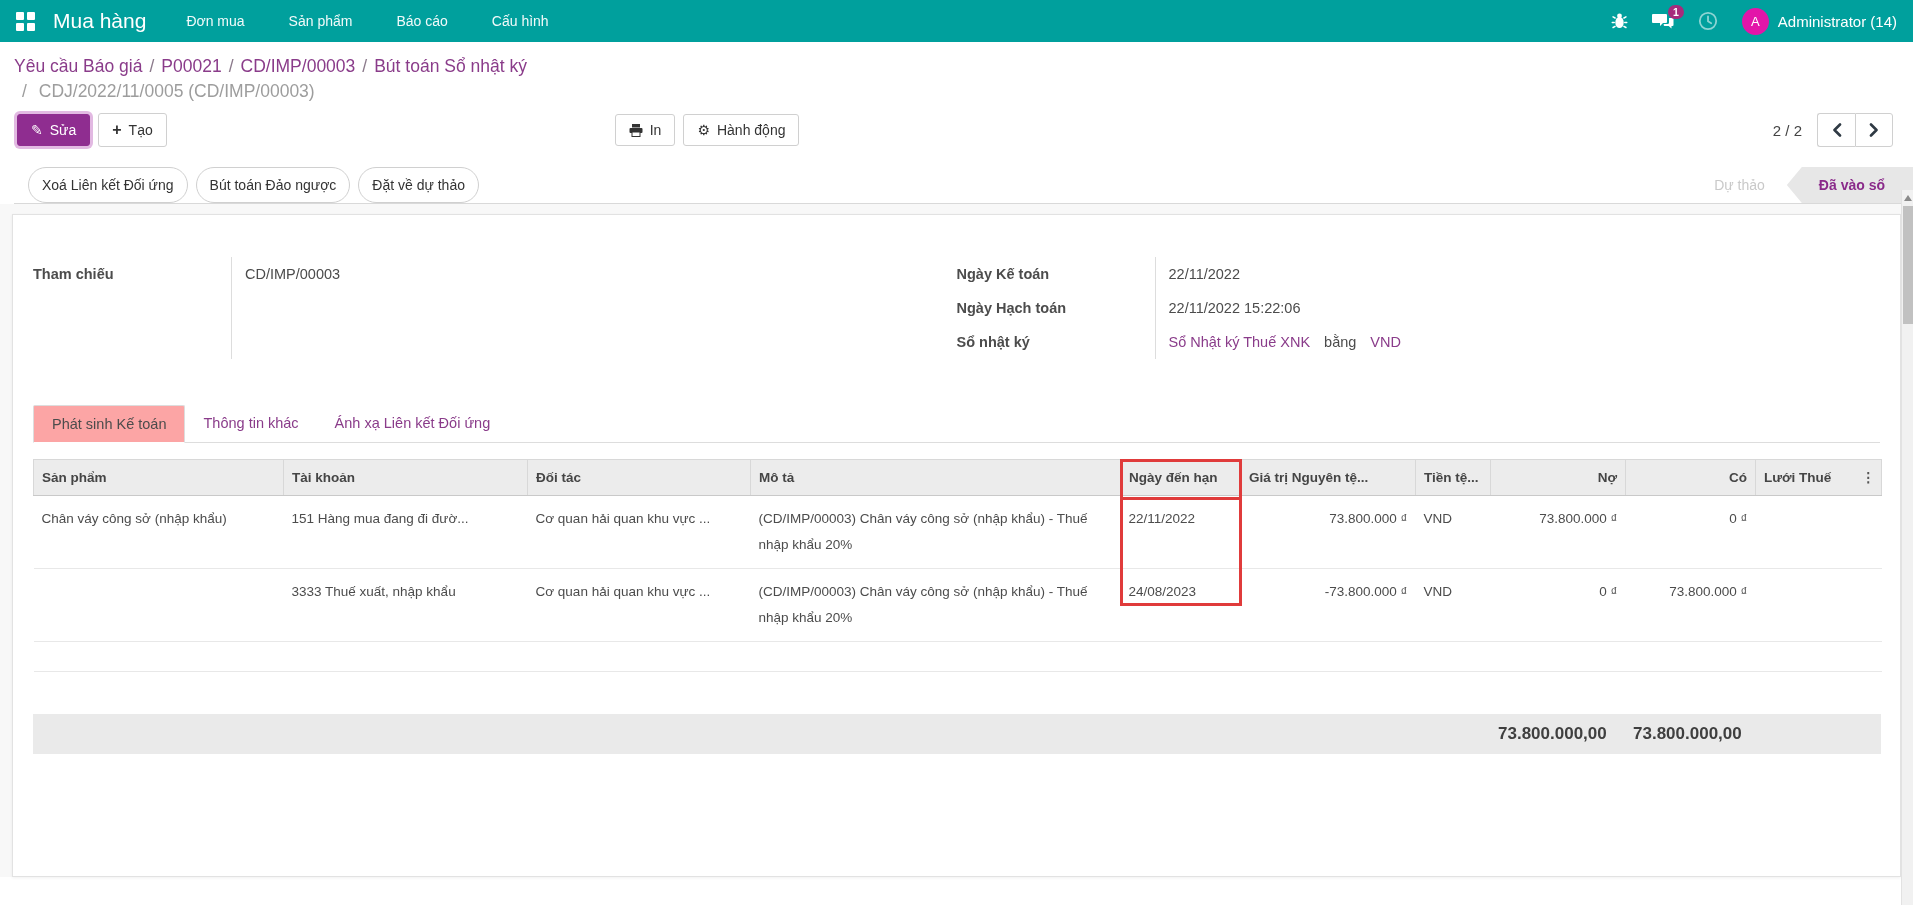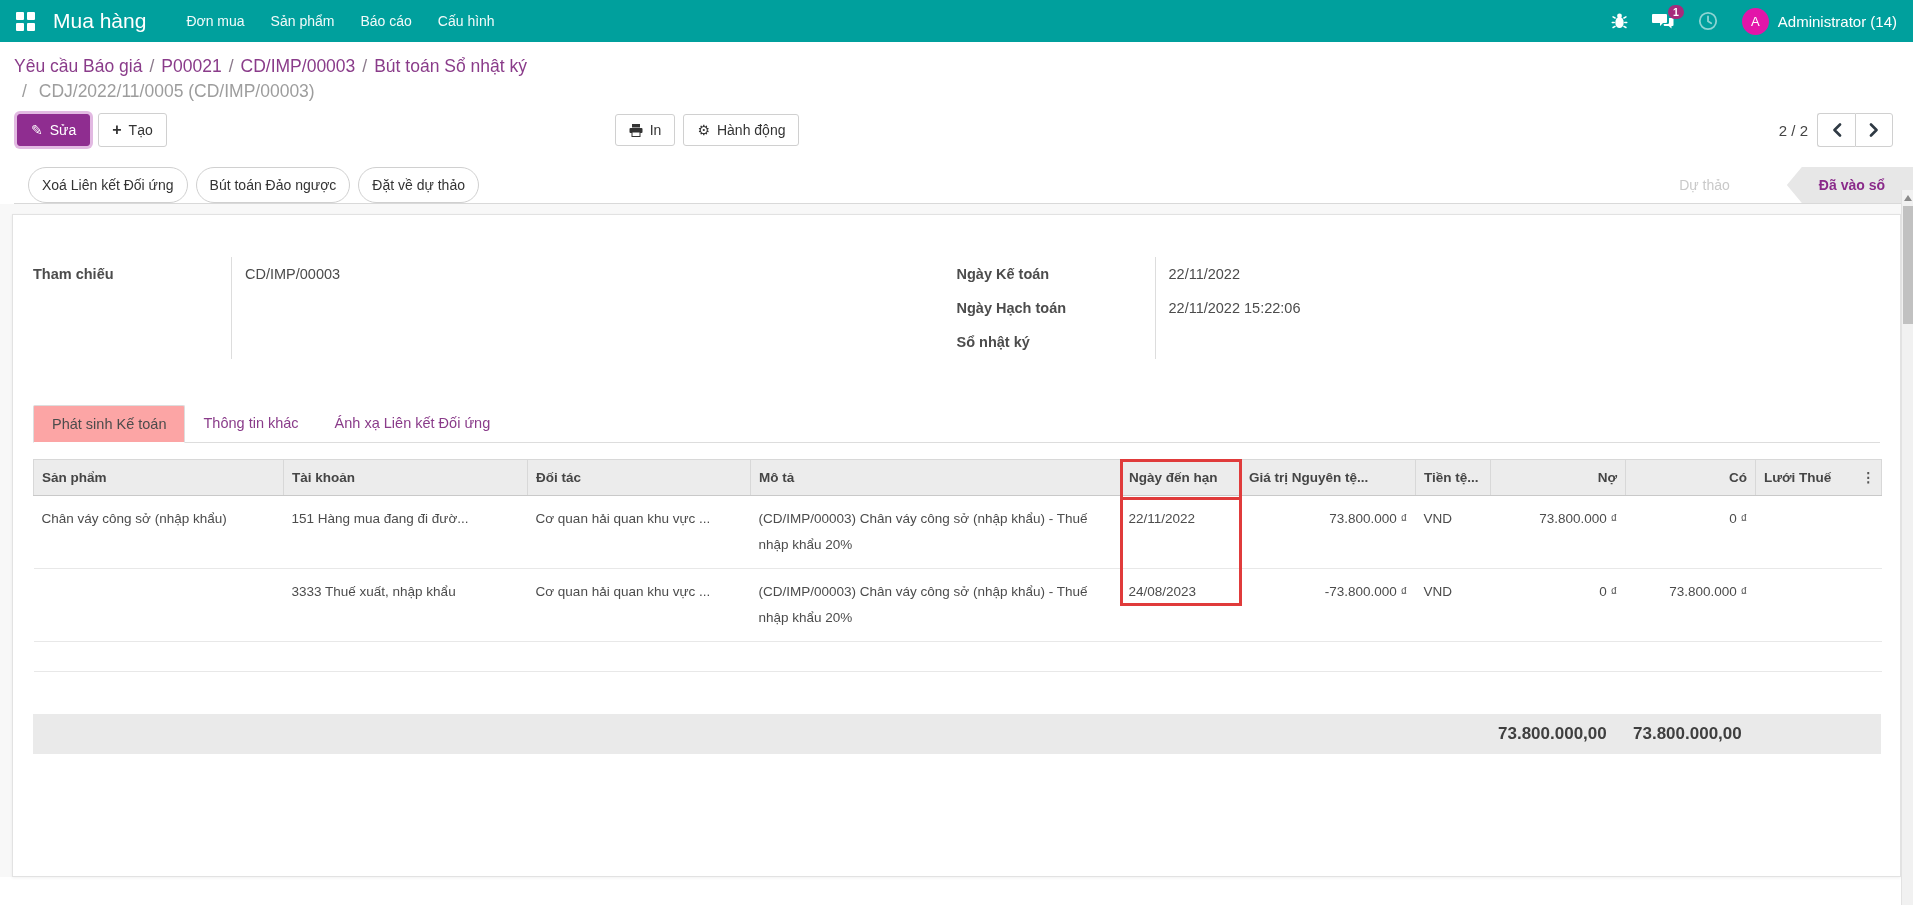--- a/index.html
+++ b/index.html
@@ -10,21 +10,21 @@
   }
 
   
   .navbar {
     height: 42px; background: #00a09d; color: #fff;
     display: flex; align-items: center; padding: 0 16px;
   }
   .grid-icon { display: grid; grid-template-columns: 8px 8px; grid-gap: 3px; margin-right: 18px; cursor: pointer; }
   .grid-icon span { width: 8px; height: 8px; background: #fff; border-radius: 1px; }
   .app-title { font-size: 21px; font-weight: 400; margin-right: 40px; cursor: pointer; }
-  .nav-menu { display: flex; gap: 26px; font-size: 14px; }
+  .nav-menu { display: flex; gap: 44px; font-size: 14px; }
   .nav-menu .nav-item { cursor: pointer; opacity: .95; }
   .nav-right { margin-left: auto; display: flex; align-items: center; gap: 24px; }
   .nav-ico { position: relative; cursor: pointer; display: flex; align-items: center; }
   .badge {
     position: absolute; top: -7px; right: -10px; background: #a62a7c; color: #fff;
     font-size: 10.5px; border-radius: 9px; padding: 1px 5px; font-weight: bold;
   }
   .user-block { display: flex; align-items: center; gap: 9px; cursor: pointer; }
   .avatar {
     width: 27px; height: 27px; border-radius: 50%; background: #e315a9; color: #fff;
@@ -43,37 +43,37 @@
     background: #fff; border: 1px solid #d0d0d0; border-radius: 3px; color: #333;
     font-size: 14px; padding: 7px 13px; cursor: pointer; font-family: inherit;
     display: inline-flex; align-items: center; gap: 7px; white-space: nowrap;
   }
   .btn-primary {
     background: #8f2d90; border-color: #8f2d90; color: #fff;
     box-shadow: 0 0 0 3px #e2b9e2; margin-left: 3px;
   }
   .btn + .btn { margin-left: 8px; }
   .btn-center-group { margin-left: 448px; display: flex; }
-  .pager { margin-left: auto; display: flex; align-items: center; gap: 9px; }
+  .pager { margin-left: auto; display: flex; align-items: center; gap: 15px; }
   .pager-text { font-size: 15px; color: #444; }
   .pager-btns { display: flex; }
   .pager-btn {
     width: 38px; height: 34px; background: #fff; border: 1px solid #d0d0d0;
     display: flex; align-items: center; justify-content: center; cursor: pointer;
   }
   .pager-btn:first-child { border-right: none; border-radius: 3px 0 0 3px; }
   .pager-btn:last-child { border-radius: 0 3px 3px 0; }
 
   
   .action-row {
     display: flex; align-items: center; margin-top: 20px; height: 37px;
     border-bottom: 1px solid #d9d9d9; padding-left: 14px;
   }
   .action-row .btn { height: 36px; border-radius: 18px; }
-  .statusbar { margin-left: auto; display: flex; align-items: stretch; height: 36px; gap: 35px; }
+  .statusbar { margin-left: auto; display: flex; align-items: stretch; height: 36px; }
   .status-draft { color: #c9c9c9; line-height: 36px; padding: 0 22px; font-size: 14px; cursor: pointer; }
   .status-posted {
     background: #e7e7e7; color: #8a2a8a; font-weight: bold; font-size: 14px;
     line-height: 36px; padding: 0 28px 0 32px; cursor: pointer;
     clip-path: polygon(15px 0, 100% 0, 100% 100%, 15px 100%, 0 50%);
   }
 
   
   .o-content { background: #f8f8f8; padding: 10px 12px 0; height: 673px; }
   .sheet {
@@ -276,20 +276,25 @@
               <span class="f-label">Sổ nhật ký</span>
             </div>
         </div>
         <div class="fg-values">
           <div class="f-row">
               <span>22/11/2022</span>
             </div>
           <div class="f-row">
               <span>22/11/2022 15:22:06</span>
             </div>
+          <div class="f-row">
+            <a class="f-link">Sổ Nhật ký Thuế XNK</a>
+            <span class="f-mid">bằng</span>
+            <a class="f-link">VND</a>
+          </div>
         </div>
       </div>
     </div>
 
     <div class="tabs">
       <div class="tab active">Phát sinh Kế toán</div>
       <div class="tab">Thông tin khác</div>
       <div class="tab">Ánh xạ Liên kết Đối ứng</div>
     </div>
 

